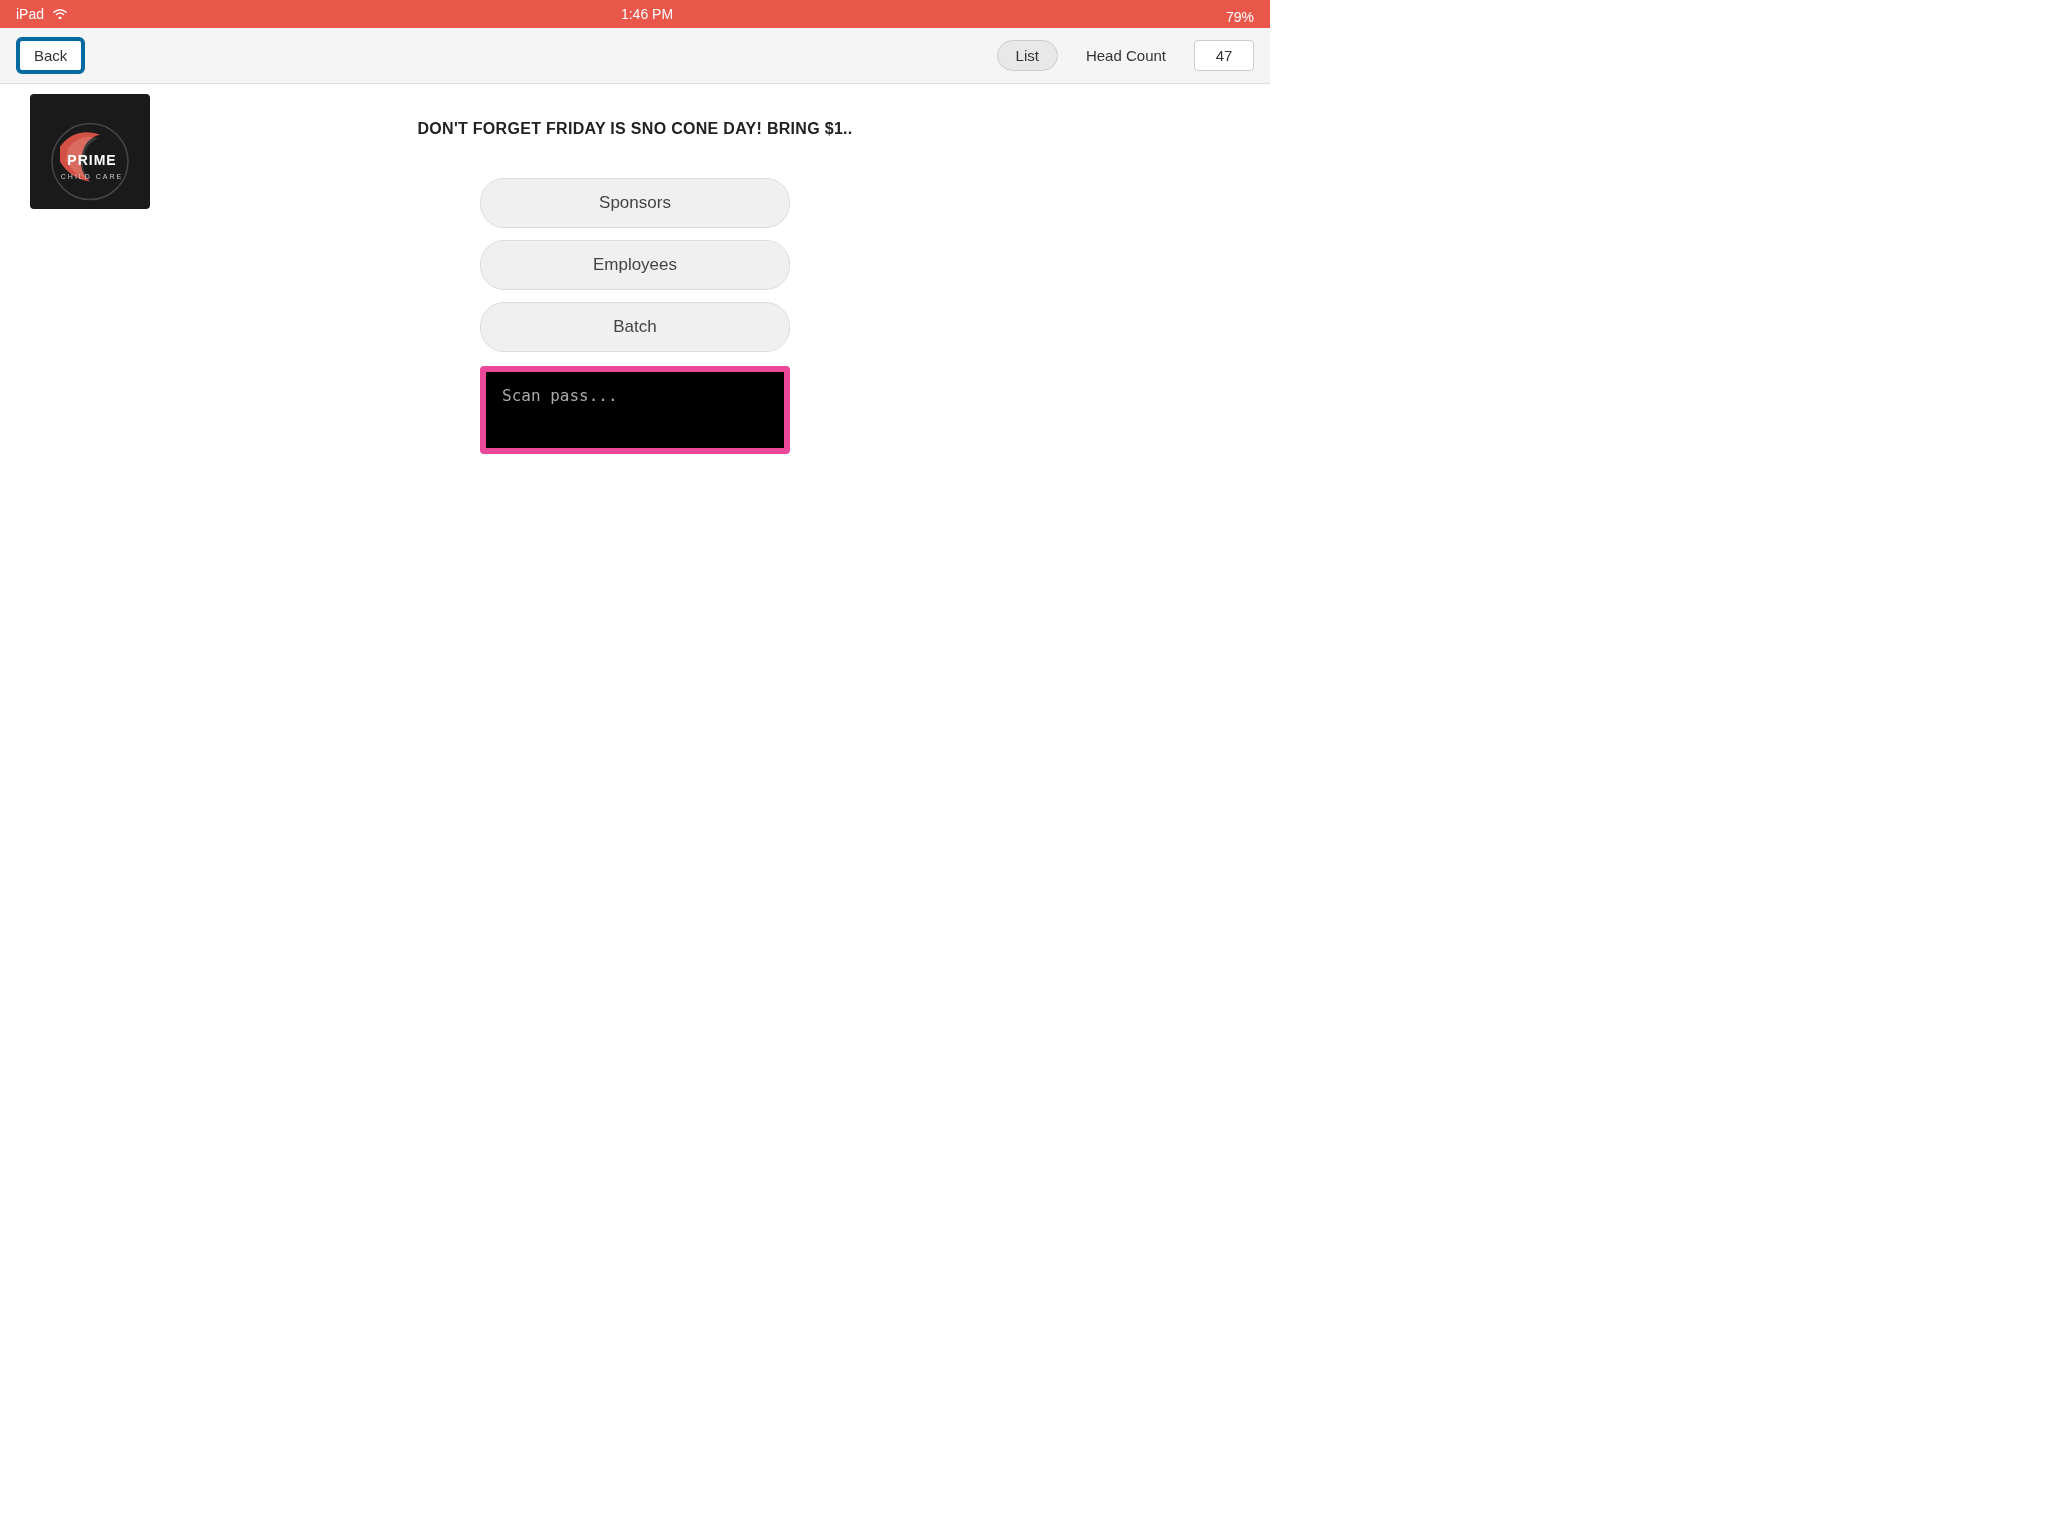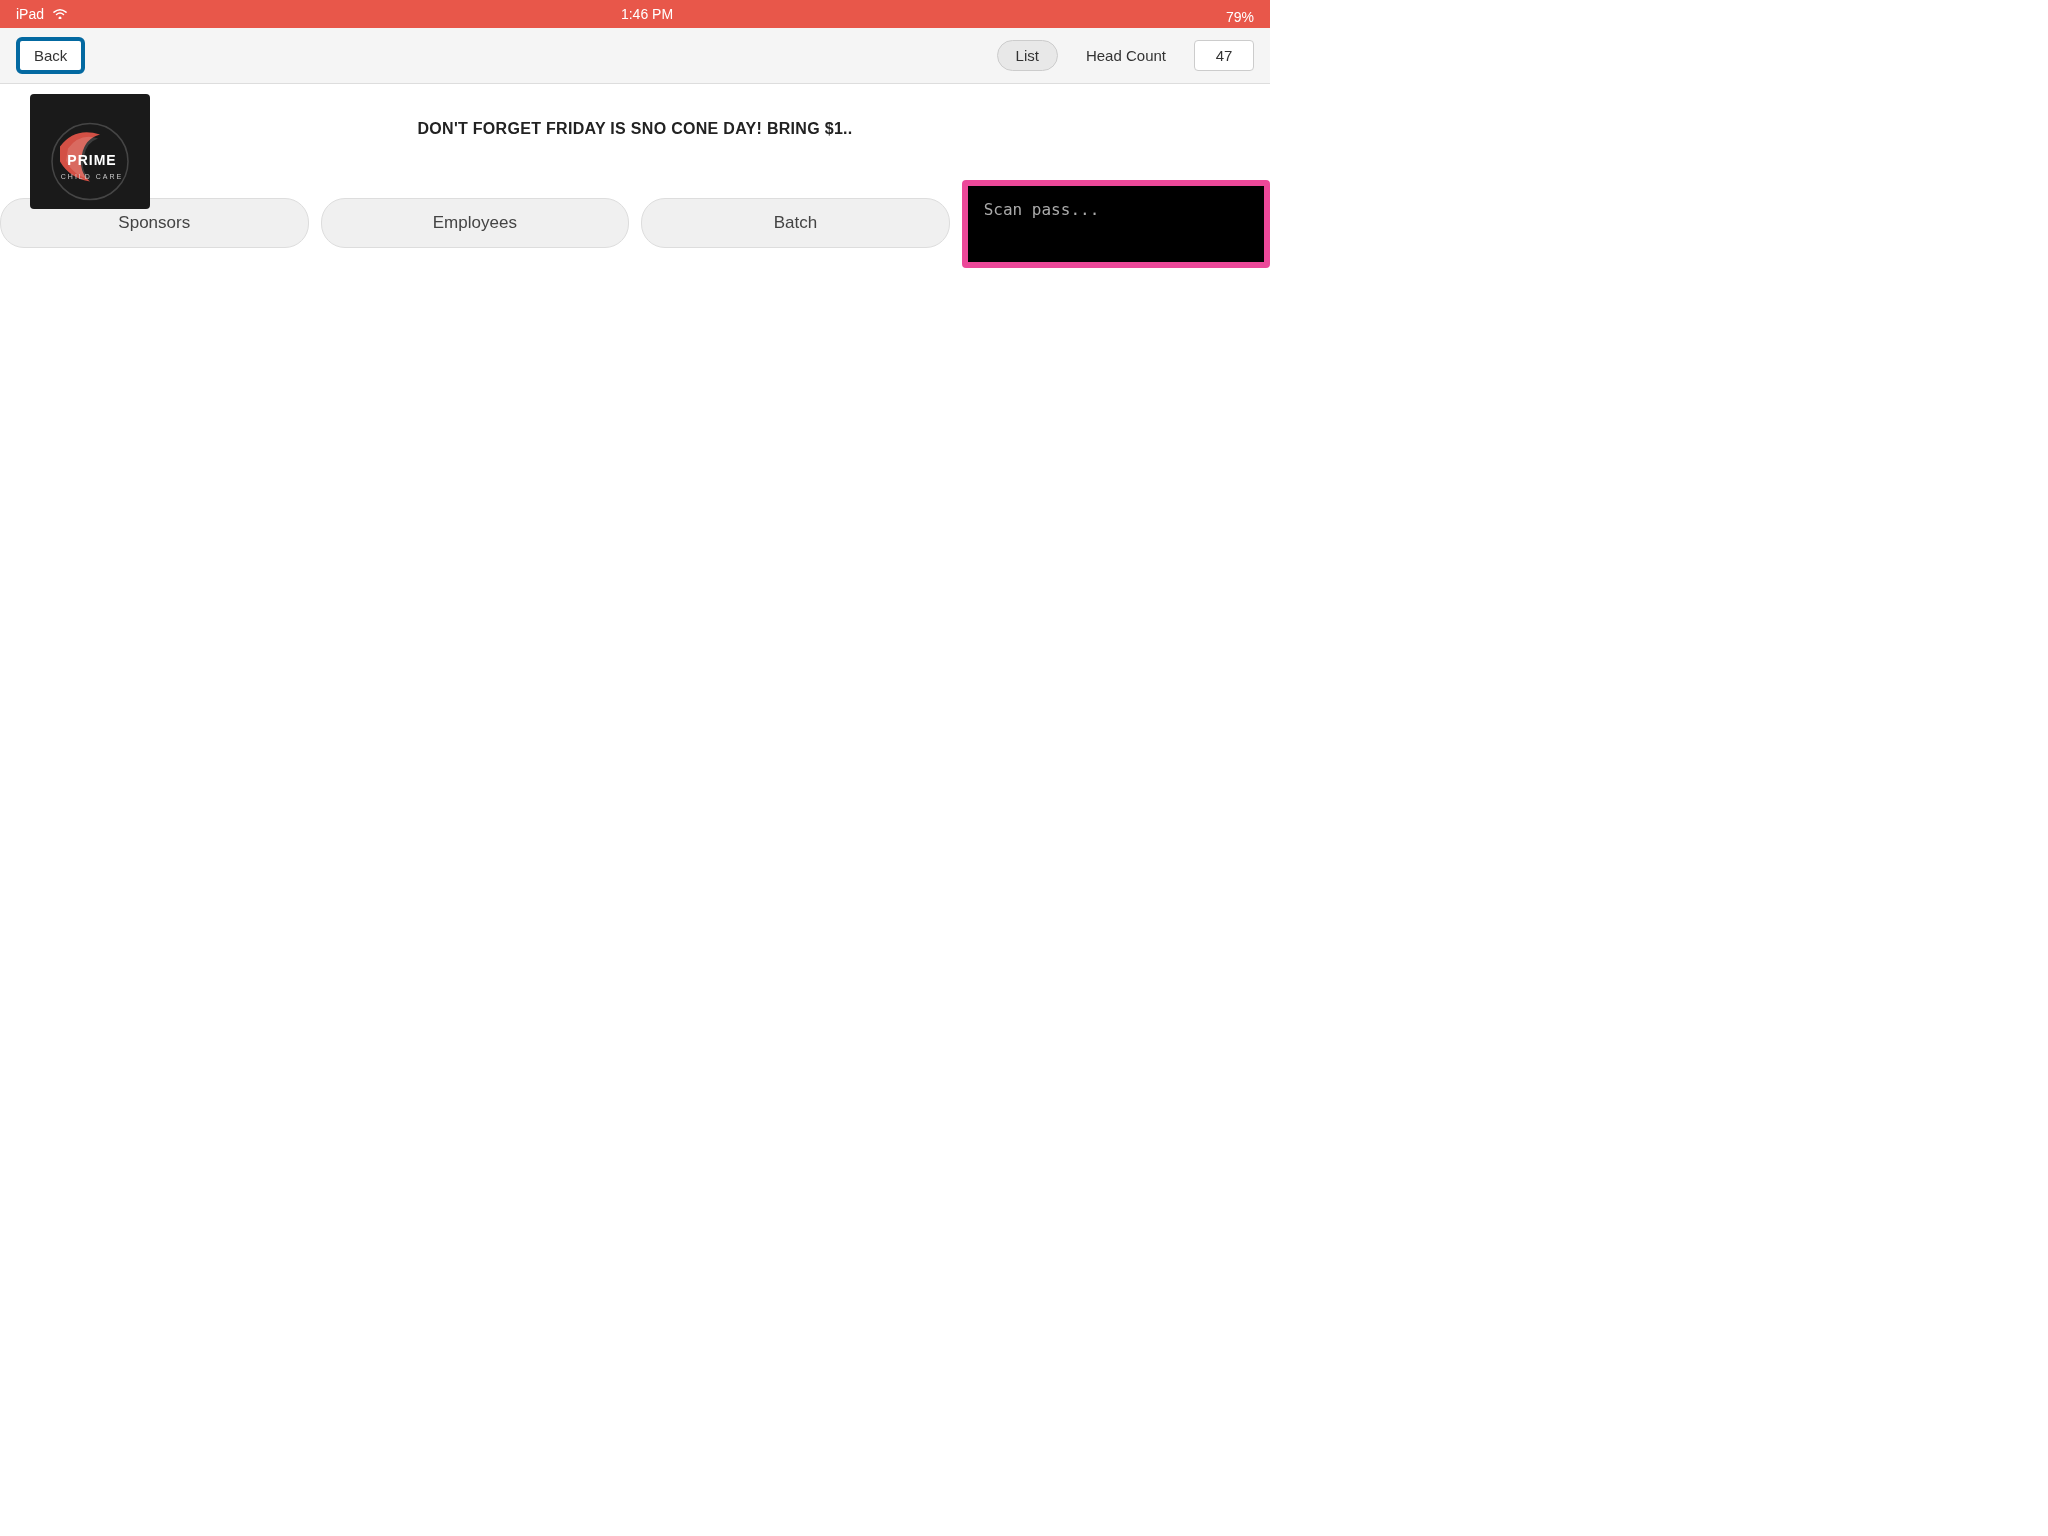--- a/index.html
+++ b/index.html
@@ -178,21 +178,21 @@
       font-weight: 700;
       font-size: 16px;
       color: #222;
       padding: 16px 0 30px 0;
       letter-spacing: 0.3px;
     }
 
     
     .button-group {
       display: flex;
-      flex-direction: row;
+      flex-direction: column;
       align-items: center;
       gap: 12px;
       margin-top: 10px;
     }
 
     .menu-button {
       background: #f0f0f0;
       border: 1px solid #ddd;
       border-radius: 24px;
       width: 310px;

